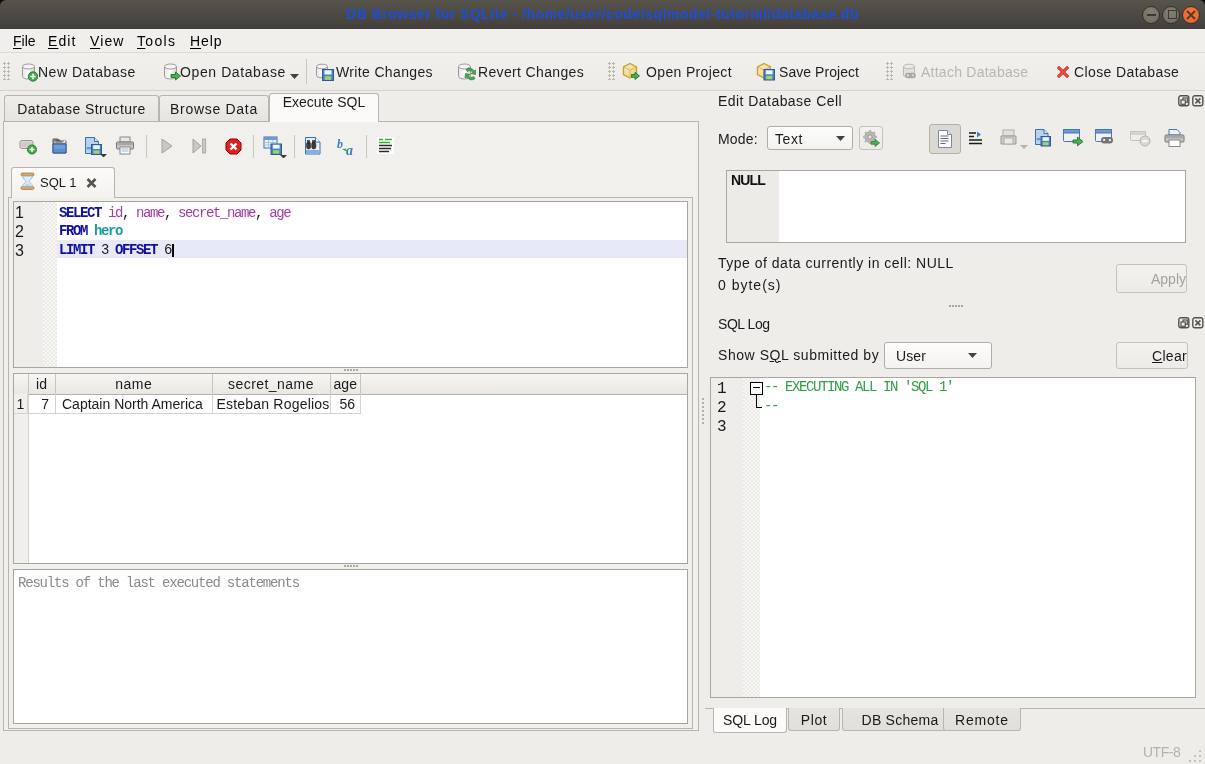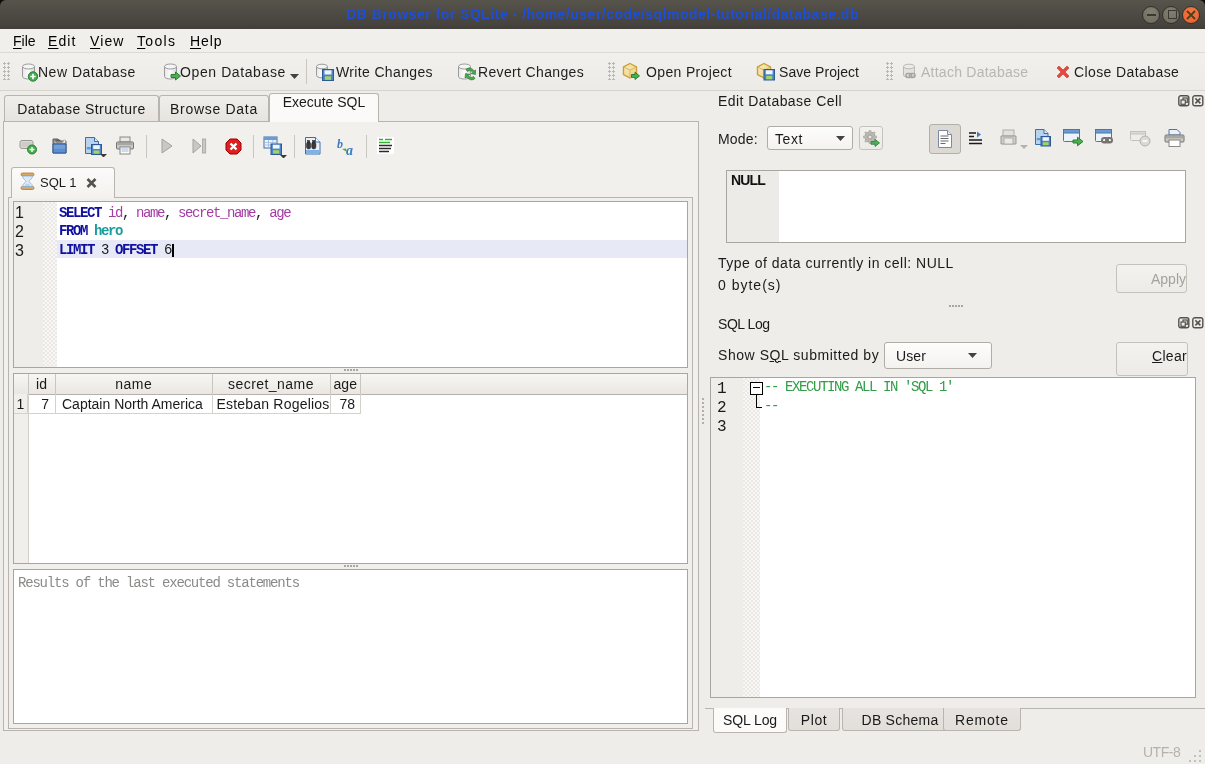--- a/index.html
+++ b/index.html
@@ -279,21 +279,21 @@
   <div class="abs" style="left:42px;top:0;width:156.5px;height:20px;border-right:1px solid #c9c5bf;text-align:center;padding-top:2px;box-sizing:border-box;letter-spacing:0.5px;">name</div>
   <div class="abs" style="left:198.5px;top:0;width:118px;height:20px;border-right:1px solid #c9c5bf;text-align:center;padding-top:2px;box-sizing:border-box;letter-spacing:0.45px;">secret_name</div>
   <div class="abs" style="left:316.5px;top:0;width:30.5px;height:20px;border-right:1px solid #c9c5bf;text-align:center;padding-top:2px;box-sizing:border-box;">age</div>
 
   <div class="abs" style="left:0;top:20px;width:14px;height:169px;background:#f1efeb;border-right:1px solid #d5d2cc;"></div>
 
   <div class="abs" style="left:0;top:20px;width:14px;height:20px;background:#f1efeb;border-right:1px solid #d5d2cc;border-bottom:1px solid #d5d2cc;text-align:center;padding-top:2px;box-sizing:border-box;">1</div>
   <div class="abs" style="left:14px;top:20px;width:28px;height:20px;border-right:1px solid #d5d2cc;border-bottom:1px solid #d5d2cc;text-align:right;padding:2px 6px 0 0;box-sizing:border-box;">7</div>
   <div class="abs" style="left:42px;top:20px;width:156.5px;height:20px;border-right:1px solid #d5d2cc;border-bottom:1px solid #d5d2cc;padding:2px 0 0 6px;box-sizing:border-box;">Captain North America</div>
   <div class="abs" style="left:198.5px;top:20px;width:118px;height:20px;border-right:1px solid #d5d2cc;border-bottom:1px solid #d5d2cc;padding:2px 0 0 4px;box-sizing:border-box;letter-spacing:0.2px;">Esteban Rogelios</div>
-  <div class="abs" style="left:316.5px;top:20px;width:30.5px;height:20px;border-right:1px solid #d5d2cc;border-bottom:1px solid #d5d2cc;text-align:right;padding:2px 5px 0 0;box-sizing:border-box;">78</div>
+  <div class="abs" style="left:316.5px;top:20px;width:30.5px;height:20px;border-right:1px solid #d5d2cc;border-bottom:1px solid #d5d2cc;text-align:right;padding:2px 5px 0 0;box-sizing:border-box;">56</div>
 </div>
 
 <div class="abs" style="left:344px;top:565px;width:14px;height:3px;
   background-image:radial-gradient(circle at 1px 1px,#aaa7a1 0.8px,transparent 1px);background-size:3px 3px;"></div>
 
 <div class="abs whitebox" style="left:13px;top:569px;width:675px;height:155px;"></div>
 <div class="abs mono" style="left:18px;top:574.5px;font-size:14px;letter-spacing:-1.2px;color:#8a8a88;">Results of the last executed statements</div>
 
 <div class="abs" style="left:702px;top:398px;width:3px;height:26px;
   background-image:radial-gradient(circle at 1px 1px,#b3b0aa 0.8px,transparent 1px);background-size:3px 4px;"></div>
@@ -403,21 +403,21 @@
  <rect x="0.8" y="0.8" width="10" height="10" rx="2" fill="none" stroke="#55524c" stroke-width="1.4"></rect>
  <path d="M3.4 3.4 L8.4 8.4 M8.4 3.4 L3.4 8.4" stroke="#55524c" stroke-width="1.5"></path>
 </svg>
 
 <div class="abs" style="left:718px;top:346.5px;letter-spacing:0.55px;">Show S<u>Q</u>L submitted by</div>
 <div class="abs combo" style="left:884px;top:342px;width:108px;height:27px;"></div>
 <div class="abs" style="left:896px;top:348px;letter-spacing:0.1px;">User</div>
 <svg class="abs" style="left:968px;top:353px" width="10" height="6">
     <path d="M0 0 L9 0 L4.5 5 Z" fill="#44423d"></path>
   </svg>
-<div class="abs btn" style="left:1116px;top:342px;width:72px;height:34px;padding-top:5px;box-sizing:border-box;letter-spacing:0.3px;"><u>C</u>lear</div>
+<div class="abs btn" style="left:1116px;top:342px;width:72px;height:27px;padding-top:5px;box-sizing:border-box;letter-spacing:0.3px;"><u>C</u>lear</div>
 
 <div class="abs whitebox" style="left:710px;top:377px;width:486px;height:321px;"></div>
 <div class="abs" style="left:711px;top:378px;width:32px;height:319px;background:#efedea;"></div>
 <div class="abs" style="left:743px;top:378px;width:17px;height:319px;
   background-image:conic-gradient(#ebe9e5 25%,#f8f7f5 25% 50%,#ebe9e5 50% 75%,#f8f7f5 75%);
   background-size:4px 4px;"></div>
 <div class="abs mono" style="left:717px;top:380.4px;font-size:16px;line-height:18.7px;color:#1a1a1a;">1<br>2<br>3</div>
 <div class="abs mono" style="left:764px;top:378px;font-size:14px;letter-spacing:-1.4px;line-height:18.7px;white-space:pre;color:#2f9e44;">-- EXECUTING ALL IN 'SQL 1'<br>--</div>
 
 <div class="abs" style="left:750px;top:381.5px;width:13px;height:13px;box-sizing:border-box;border:1px solid #000;background:#fff;"></div>

